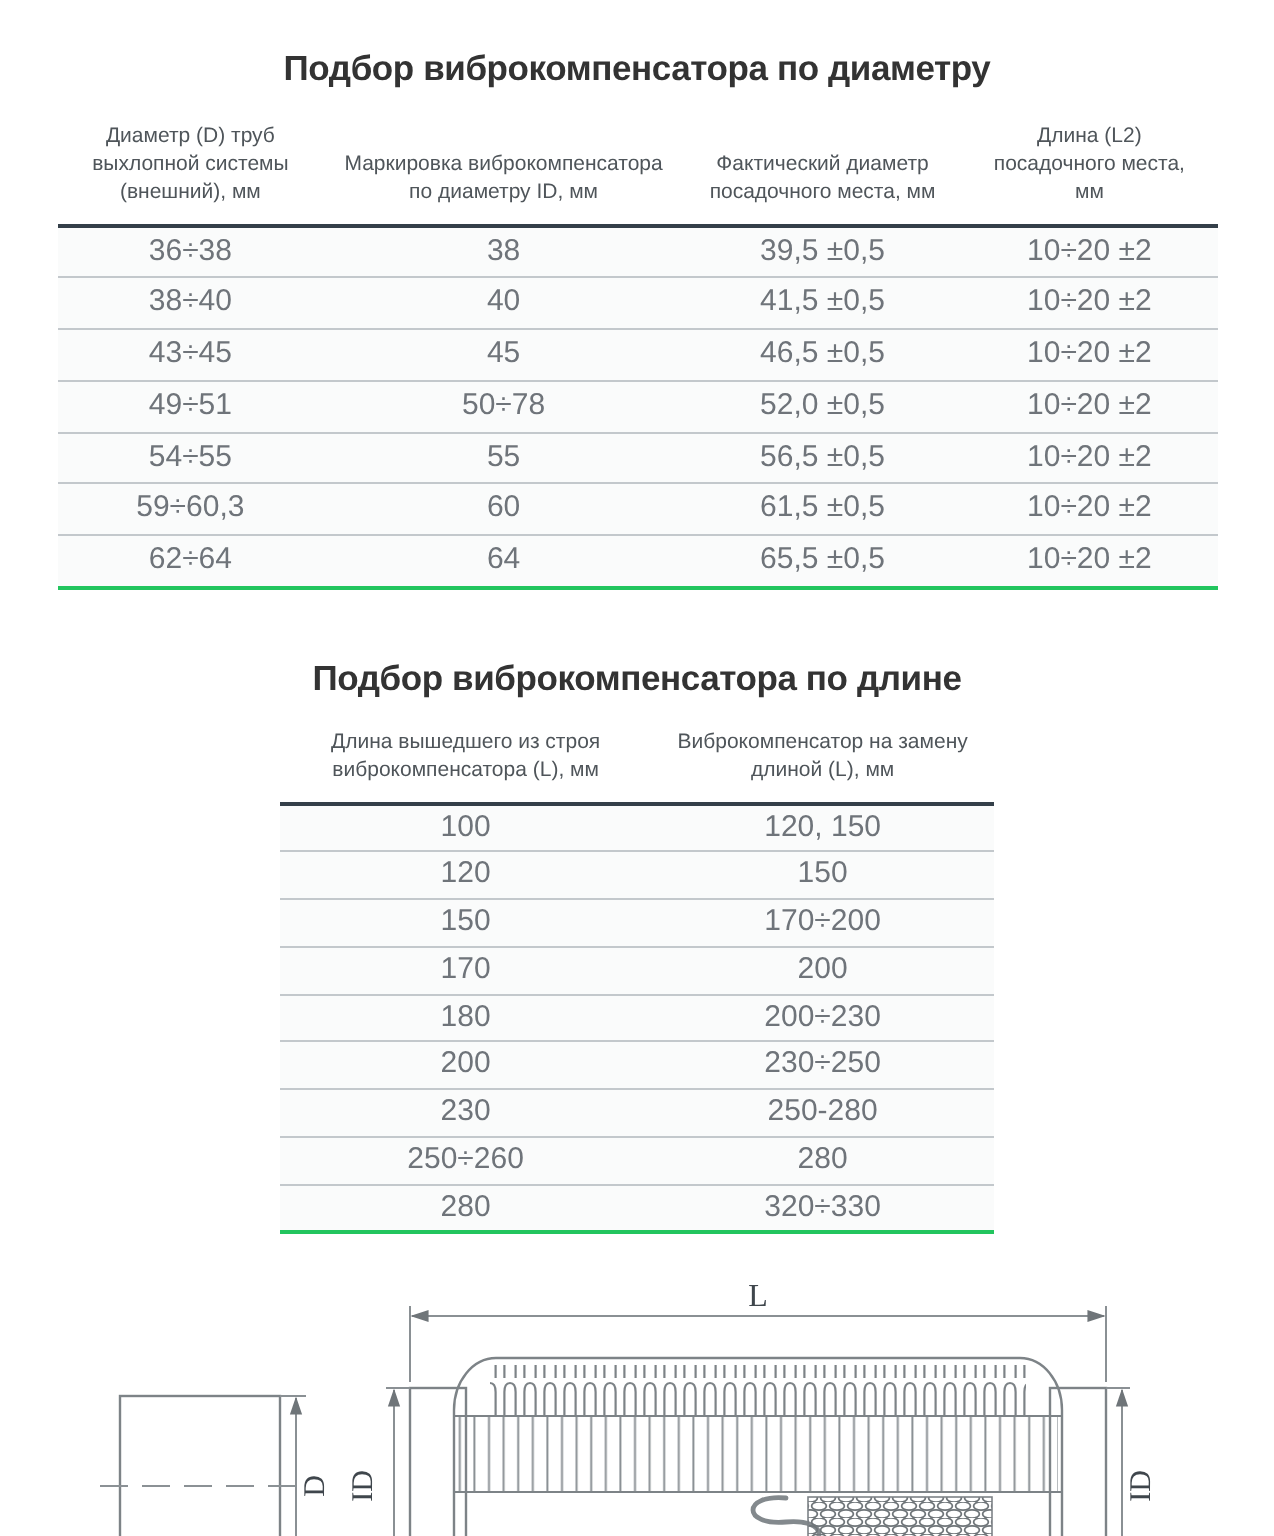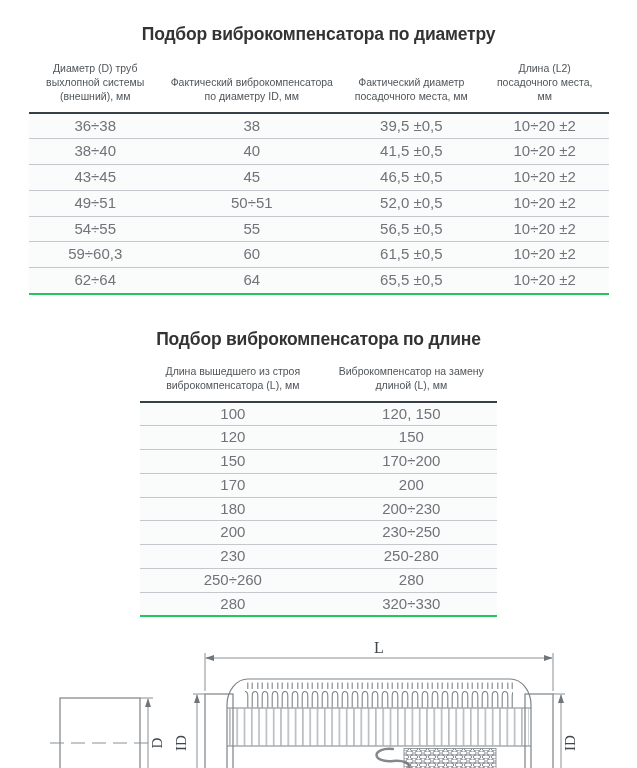--- a/index.html
+++ b/index.html
@@ -84,21 +84,21 @@
   <table class="tbl tbl-diameter">
     <colgroup>
         <col class="c1">
         <col class="c2">
         <col class="c3">
         <col class="c4">
       </colgroup>
     <thead>
         <tr>
           <th>Диаметр (D) труб выхлопной системы (внешний), мм</th>
-          <th>Фактический виброкомпенсатора по диаметру ID, мм</th>
+          <th>Маркировка виброкомпенсатора по диаметру ID, мм</th>
           <th>Фактический диаметр посадочного места, мм</th>
           <th>Длина (L2) посадочного места, мм</th>
         </tr>
       </thead>
     <tbody>
         <tr>
           <td>36÷38</td>
           <td>38</td>
           <td>39,5 ±0,5</td>
           <td>10÷20 ±2</td>
@@ -110,21 +110,21 @@
           <td>10÷20 ±2</td>
         </tr>
         <tr>
           <td>43÷45</td>
           <td>45</td>
           <td>46,5 ±0,5</td>
           <td>10÷20 ±2</td>
         </tr>
         <tr>
           <td>49÷51</td>
-          <td>50÷51</td>
+          <td>50÷78</td>
           <td>52,0 ±0,5</td>
           <td>10÷20 ±2</td>
         </tr>
         <tr>
           <td>54÷55</td>
           <td>55</td>
           <td>56,5 ±0,5</td>
           <td>10÷20 ±2</td>
         </tr>
         <tr>

